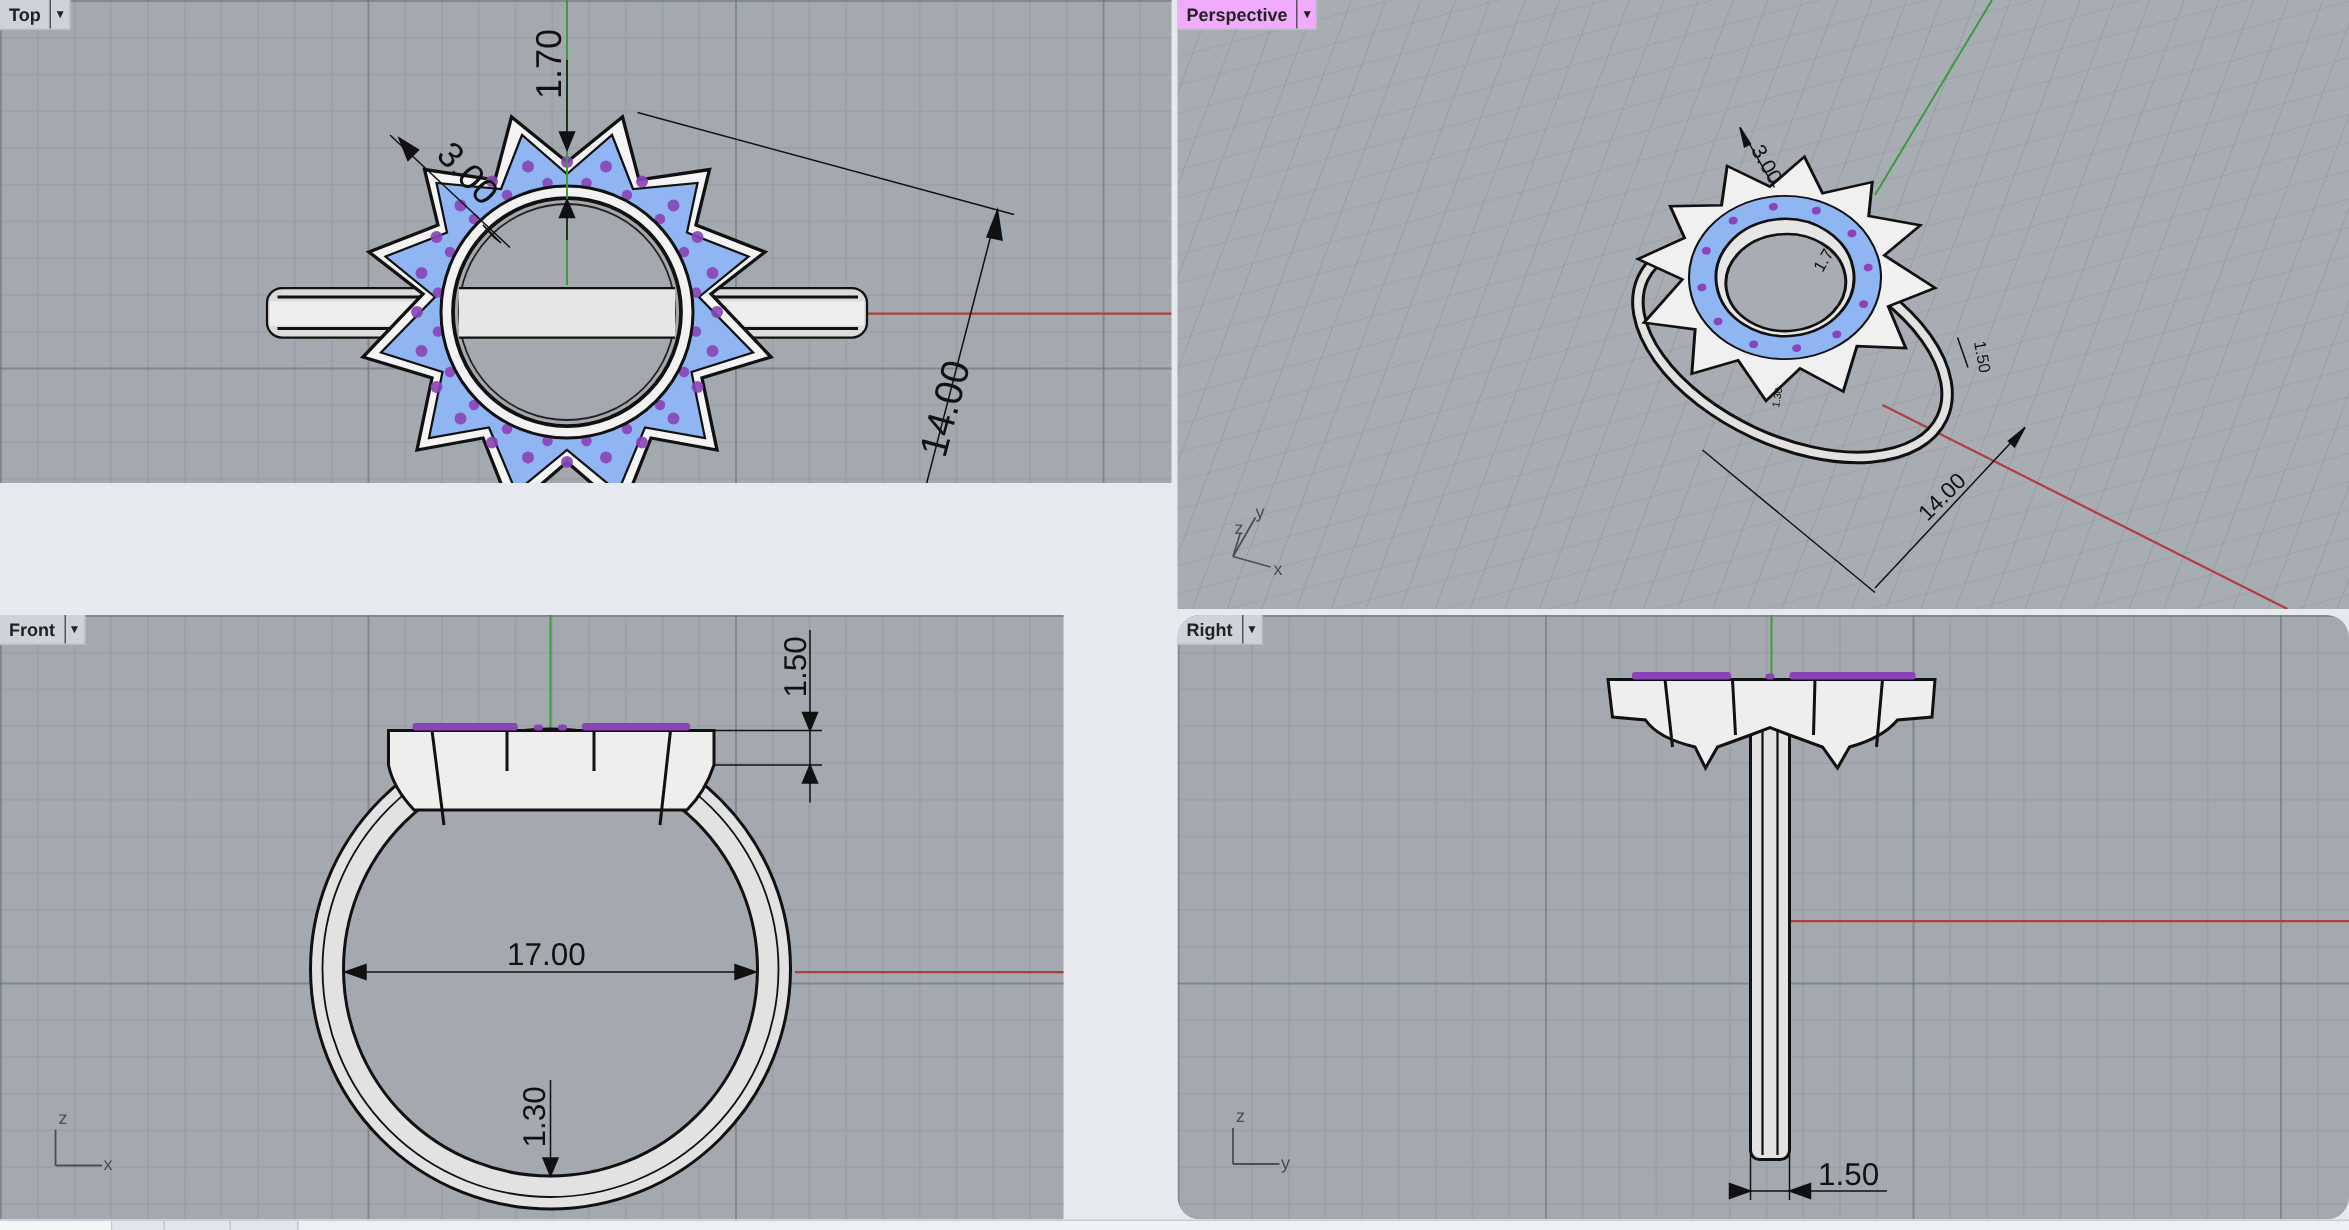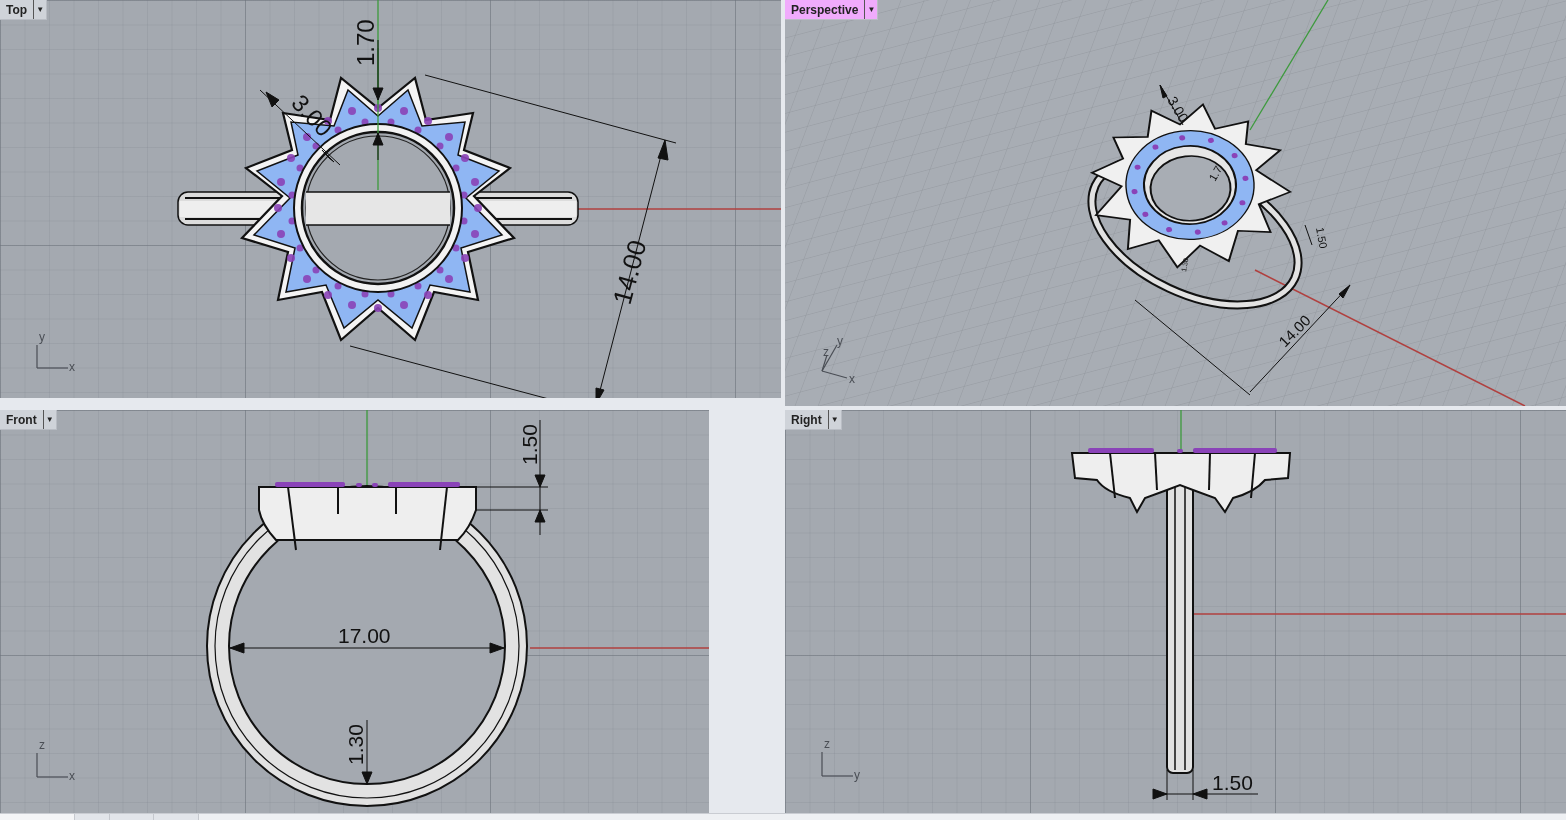--- a/index.html
+++ b/index.html
@@ -41,21 +41,21 @@
     position:absolute; left:0; top:813px; width:1566px; height:7px;
     background:#eef0f3; border-top:1px solid #c9ccd2; display:flex;
   }
   .bottom-bar .tab {
     height:7px; border-right:1px solid #c5c8ce; background:#e2e5ea;
   }
 </style>
 </head>
 <body>
 
-<div class="viewport grid-top" style="left:0;top:0;width:781px;height:398px;">
+<div class="viewport grid-top" style="left:0;top:0;width:781px;height:322px;">
   <div class="vp-label">
     <span class="name">Top</span>
     <span class="caret">▼</span>
   </div>
   <svg class="scene" width="781" height="406">
 
     <line x1="378" y1="0" x2="378" y2="190" stroke="#3d9a3d" stroke-width="1.3"></line>
     <line x1="578" y1="209" x2="781" y2="209" stroke="#b0403f" stroke-width="1.5"></line>
 
     <g>
@@ -270,21 +270,21 @@
 
     <g stroke="#4a4e55" stroke-width="1.2">
       <line x1="37" y1="343" x2="37" y2="367"></line>
       <line x1="37" y1="367" x2="68" y2="367"></line>
     </g>
     <text class="axis-txt" x="39" y="339">z</text>
     <text class="axis-txt" x="69" y="370">x</text>
   </svg>
 </div>
 
-<div class="viewport grid-top" style="left:785px;top:410px;width:781px;height:403px;">
+<div class="viewport grid-top" style="left:785px;top:410px;width:781px;height:403px;border-radius:15px;">
   <div class="vp-label">
     <span class="name">Right</span>
     <span class="caret">▼</span>
   </div>
   <svg class="scene" width="781" height="403">
     <line x1="396" y1="0" x2="396" y2="42" stroke="#3d9a3d" stroke-width="1.3"></line>
     <line x1="405" y1="204" x2="781" y2="204" stroke="#b0403f" stroke-width="1.5"></line>
 
     <rect x="382" y="65" width="26" height="298" rx="6" fill="#e2e2e2" stroke="#111" stroke-width="2"></rect>
     <line x1="390" y1="70" x2="390" y2="360" stroke="#111" stroke-width="1.5"></line>

